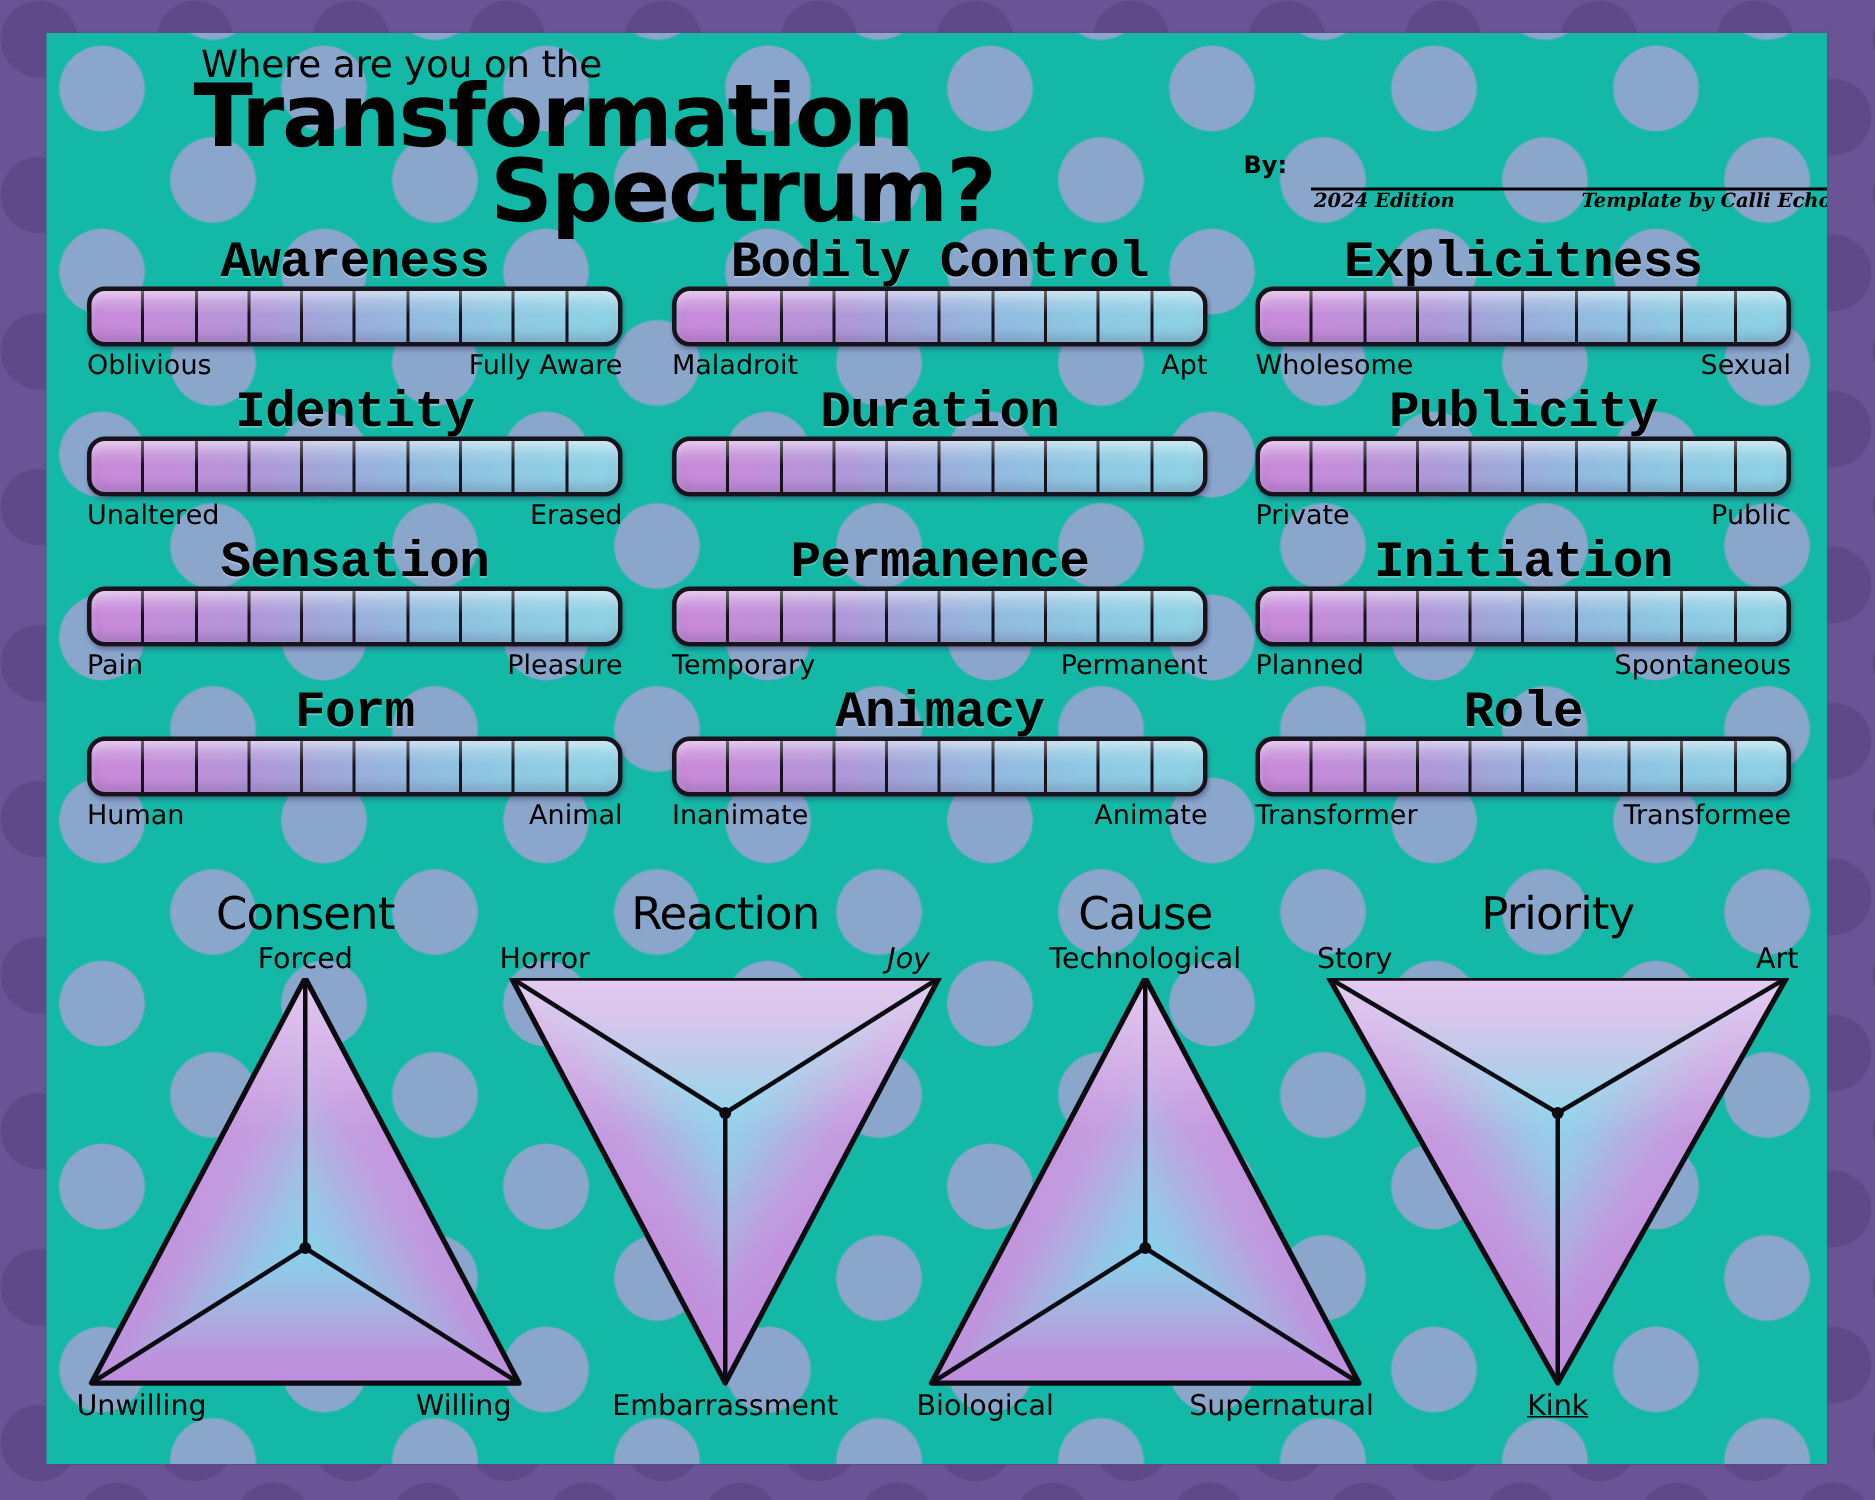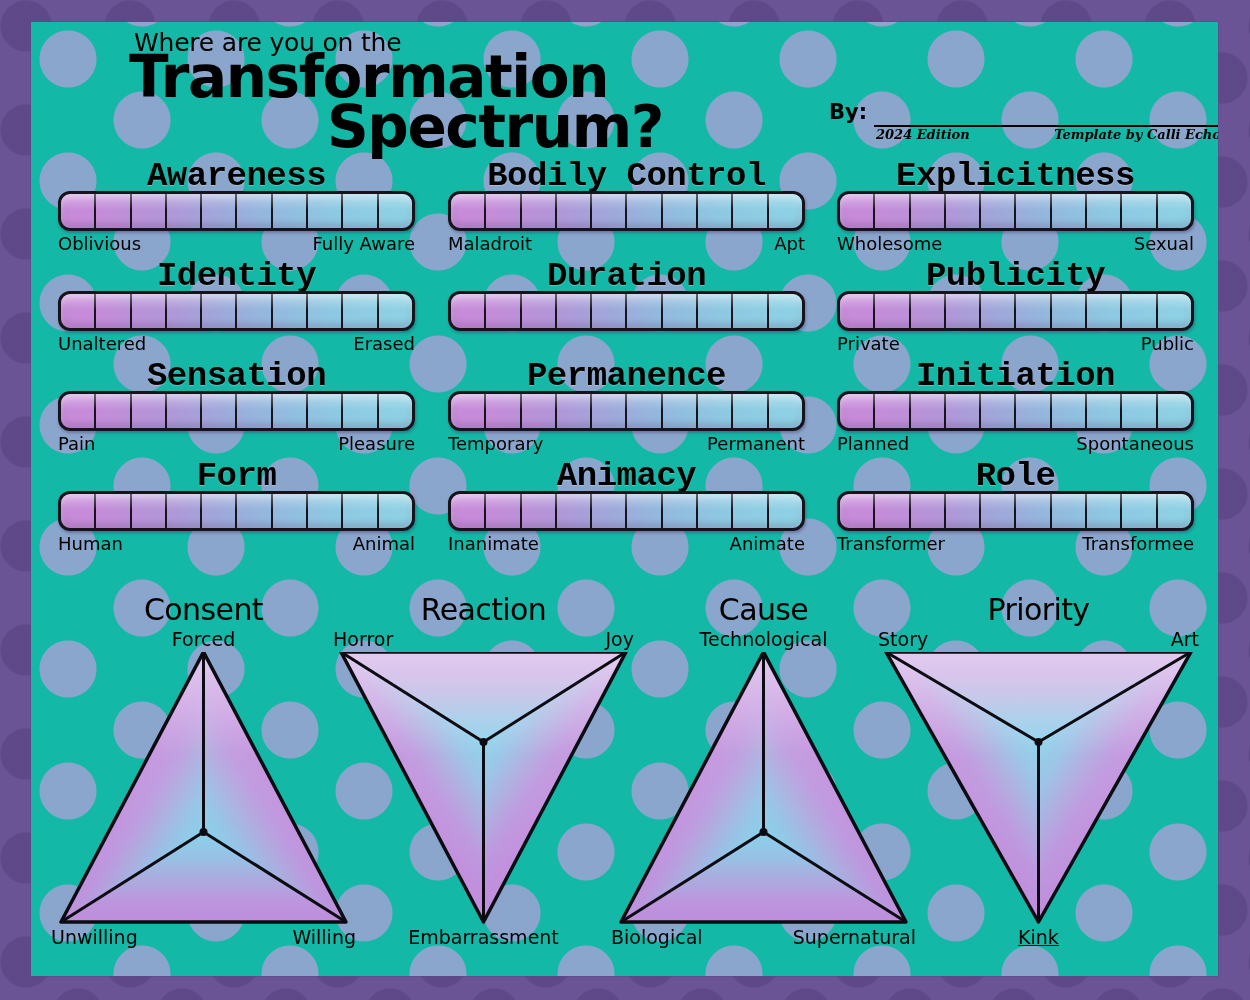--- a/index.html
+++ b/index.html
@@ -58,21 +58,21 @@
     font-size:58px; line-height:50px;
     font-weight:700; color:#000;
     letter-spacing:-1.4px;
     font-family:"DejaVu Sans", sans-serif;
   }
   .bigtitle .l2{ display:block; text-align:right; padding-right:86px; }
 
   .byblock{ position:absolute; left:770px; top:72px; width:420px; height:50px; }
   .byblock .bylabel{
     position:absolute; left:28px; top:6px;
-    font-size:21px; font-weight:700; color:#000;
+    font-size:16px; font-weight:700; color:#000;
     font-family:"DejaVu Sans", sans-serif;
   }
   .byblock .byline{
     position:absolute; left:73px; top:31px; width:347px;
     border-bottom:2px solid #000;
   }
   .byblock .edition{
     position:absolute; left:75px; top:33px;
     font-size:13px; font-style:italic; font-weight:700; color:#000;
     font-family:"DejaVu Serif", serif;
@@ -461,21 +461,21 @@
               <polygon points="295,270 152.5,0 152.5,180" fill="url(#wg0_2)"></polygon>
               <polygon points="152.5,0 10,270 295,270" fill="url(#sh0)"></polygon>
               <polygon points="152.5,0 10,270 295,270" fill="none" stroke="#0d0b12" stroke-width="3.5" stroke-linejoin="round"></polygon>
               <line x1="152.5" y1="0" x2="152.5" y2="180" stroke="#0d0b12" stroke-width="3"></line>
               <line x1="10" y1="270" x2="152.5" y2="180" stroke="#0d0b12" stroke-width="3"></line>
               <line x1="295" y1="270" x2="152.5" y2="180" stroke="#0d0b12" stroke-width="3"></line>
               <circle cx="152.5" cy="180" r="4" fill="#0d0b12"></circle>
             </svg>
             <div class="lbl" style="left: 0px; top: 36px; width: 305px; text-align: center;">Forced</div>
             <div class="lbl" style="left: 0px; top: 334px;">Unwilling</div>
-            <div class="lbl" style="right: 0px; top: 334px; text-align: center;">Willing</div>
+            <div class="lbl" style="right: 15px; top: 334px; text-align: center;">Willing</div>
           </div>
           <div class="tri" style="left: 300px; top: 570px; width: 305px; height: 360px;">
             <div class="tr-title">Reaction</div>
             <svg width="305" height="276" viewBox="0 0 305 276" style="top: 60px;">
               <defs>
                 <linearGradient id="wg1_0" gradientUnits="userSpaceOnUse" x1="152.5" y1="0" x2="152.5" y2="90">
                   <stop offset="0%" stop-color="#c08ddc"></stop>
                   <stop offset="22%" stop-color="#bb94dd"></stop>
                   <stop offset="48%" stop-color="#a9aade"></stop>
                   <stop offset="72%" stop-color="#93bfe4"></stop>
@@ -505,21 +505,21 @@
               <polygon points="295,0 152.5,270 152.5,90" fill="url(#wg1_1)"></polygon>
               <polygon points="152.5,270 10,0 152.5,90" fill="url(#wg1_2)"></polygon>
               <polygon points="10,0 295,0 152.5,270" fill="url(#sh1)"></polygon>
               <polygon points="10,0 295,0 152.5,270" fill="none" stroke="#0d0b12" stroke-width="3.5" stroke-linejoin="round"></polygon>
               <line x1="10" y1="0" x2="152.5" y2="90" stroke="#0d0b12" stroke-width="3"></line>
               <line x1="295" y1="0" x2="152.5" y2="90" stroke="#0d0b12" stroke-width="3"></line>
               <line x1="152.5" y1="270" x2="152.5" y2="90" stroke="#0d0b12" stroke-width="3"></line>
               <circle cx="152.5" cy="90" r="4" fill="#0d0b12"></circle>
             </svg>
             <div class="lbl" style="left: 2px; top: 36px;">Horror</div>
-            <div class="lbl" style="right: 2px; top: 36px;">Joy</div>
+            <div class="lbl" style="right: 16px; top: 36px; font-style: italic;">Joy</div>
             <div class="lbl" style="left: 0px; top: 334px; width: 305px; text-align: center;">Embarrassment</div>
           </div>
           <div class="tri" style="left: 580px; top: 570px; width: 305px; height: 360px;">
             <div class="tr-title">Cause</div>
             <svg width="305" height="276" viewBox="0 0 305 276" style="top: 60px;">
               <defs>
                 <linearGradient id="wg2_0" gradientUnits="userSpaceOnUse" x1="81.25" y1="135" x2="152.5" y2="180">
                   <stop offset="0%" stop-color="#c08ddc"></stop>
                   <stop offset="22%" stop-color="#bb94dd"></stop>
                   <stop offset="48%" stop-color="#a9aade"></stop>

